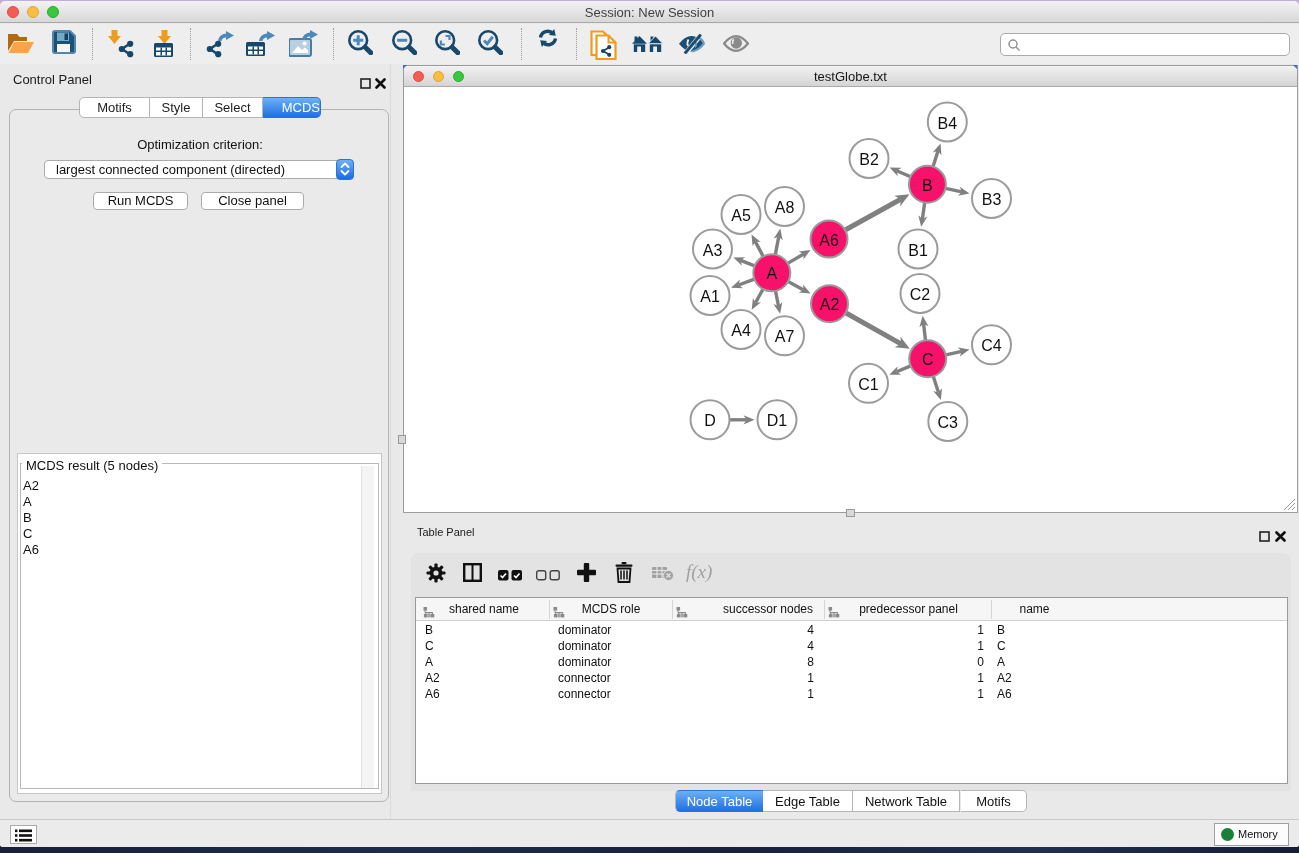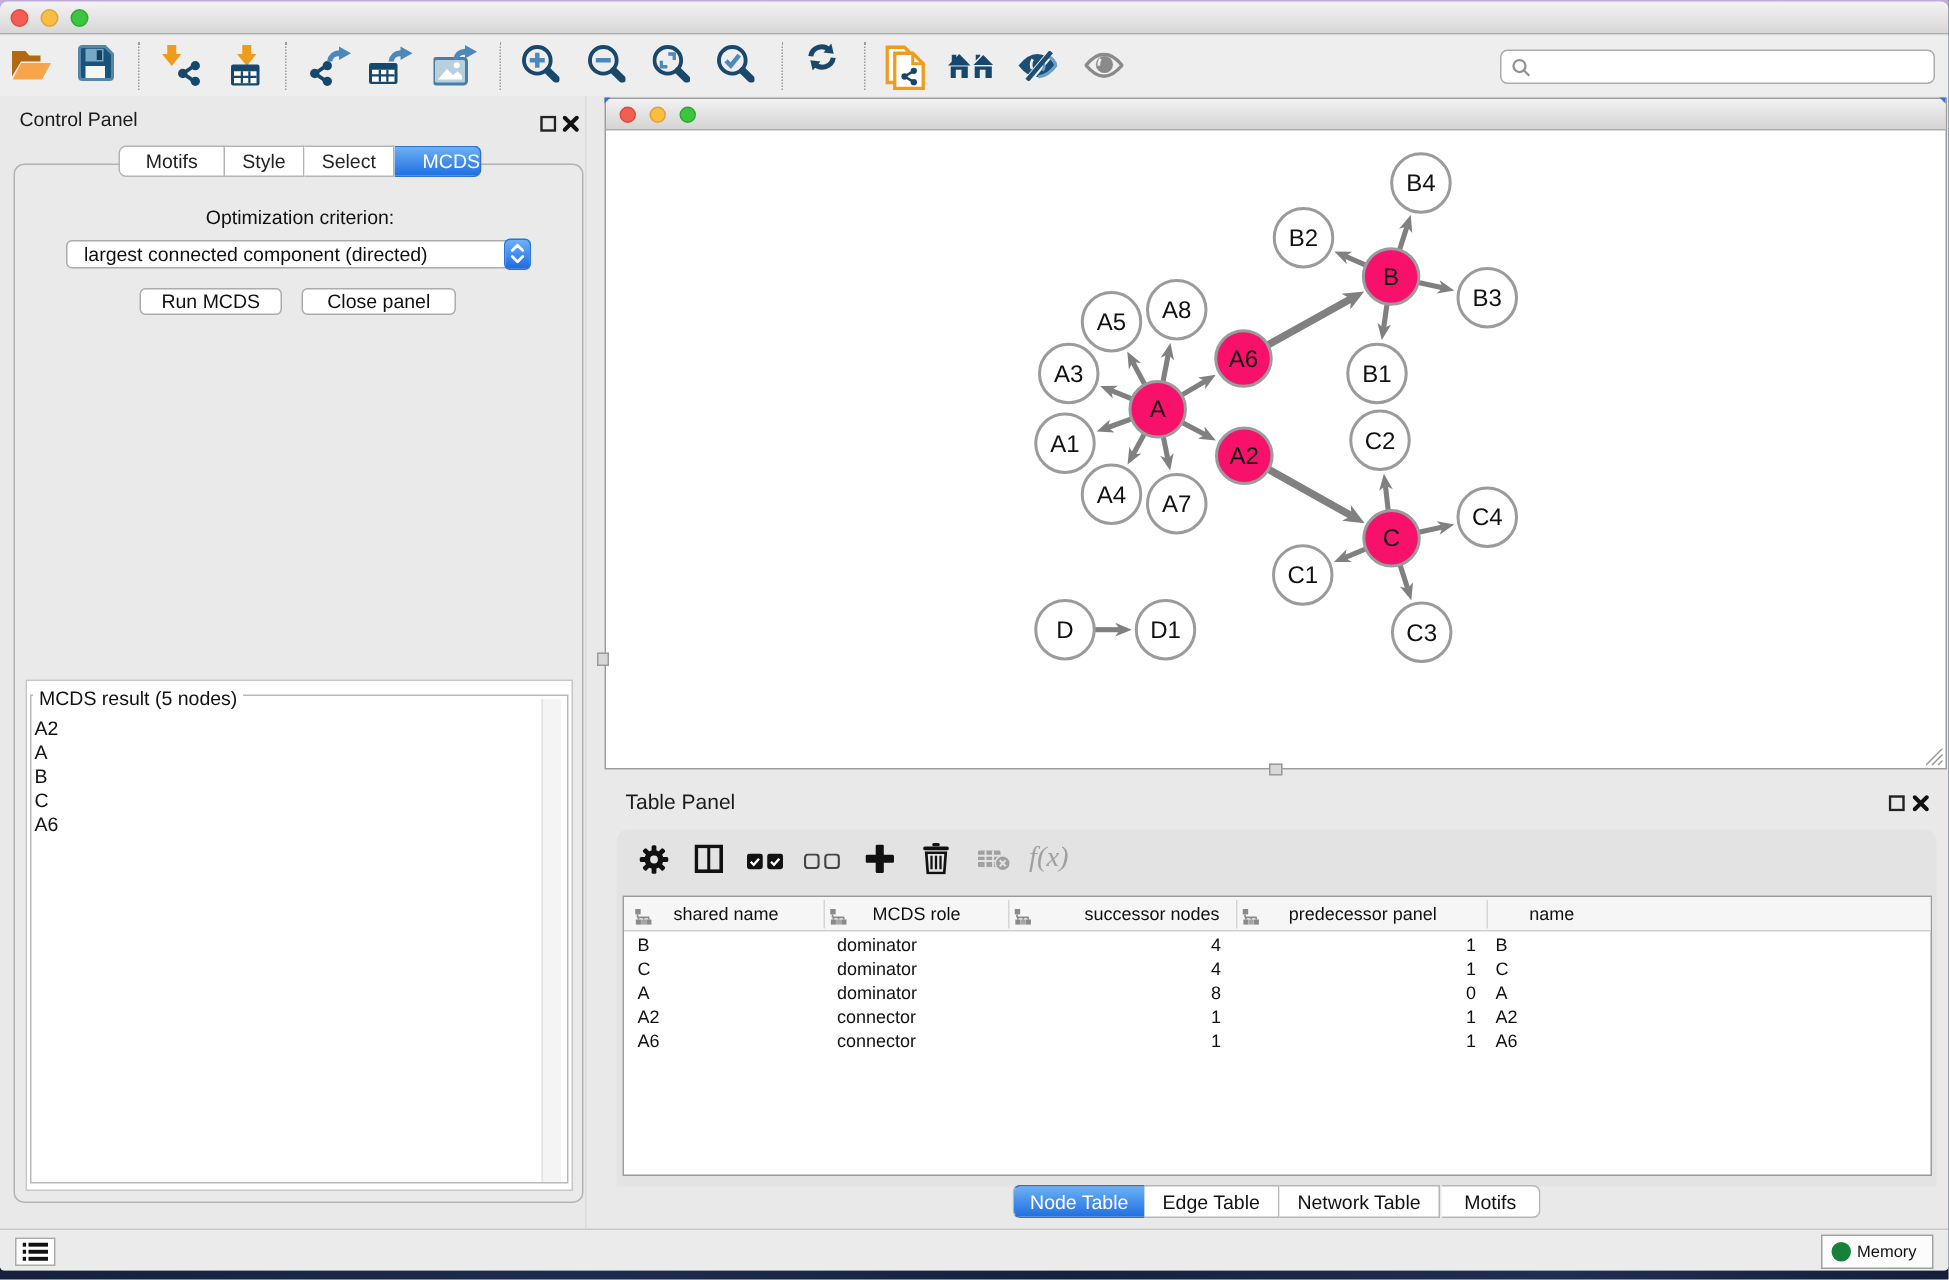--- a/index.html
+++ b/index.html
@@ -25,40 +25,41 @@
 #mcds-fs{left:2px;top:9px;width:359px;height:326px;border:1px solid #b9b9b9;}
 #mcds-legend{left:1px;top:-6px;background:#fff;padding:0 4px;font-size:13px;color:#111;}
 .mli{left:2px;font-size:13px;color:#111;}
 #mcds-scroll{right:4px;top:2px;width:13px;height:322px;background:#f4f4f4;border-left:1px solid #e2e2e2;}
 
 #nf{left:403px;top:64px;width:895px;height:448px;border:1px solid #9c9c9c;background:#fff;}
 #nf-titlebar{left:0;top:0;width:893px;height:21px;background:linear-gradient(#f2f2f2,#d4d4d4);border-bottom:1px solid #ababab;}
 #nf-title{width:893px;text-align:center;top:3px;font-size:13px;color:#151515;}
 .tln{width:11px;height:11px;border-radius:50%;position:absolute;top:5px;}
 
-#tp-title{left:417px;top:525px;font-size:14px;color:#1b1b1b;}
+#tp-title{left:417px;top:525px;font-size:11px;color:#1b1b1b;}
 #tp-box{left:411px;top:552px;width:880px;height:238px;background:#e3e3e3;border-radius:8px 8px 0 0;}
 #tbl{left:415px;top:596px;width:873px;height:187px;background:#fff;border:1px solid #9a9a9a;}
 .th{top:2px;height:19px;font-size:12px;color:#111;text-align:center;line-height:19px;border-left:1px solid #d5d5d5;}
 #thead-line{left:0;top:22px;width:871px;border-top:1px solid #cfcfcf;}
 .td{font-size:12px;color:#111;height:16px;line-height:16px;}
 .btab{top:789px;height:22px;background:#fff;border:1px solid #b6b6b6;border-left:none;font-size:13px;color:#111;text-align:center;line-height:21px;}
 .btabsel{background:linear-gradient(#6cb0f4,#2070e2);color:#fff;border-color:#2d72cf;}
 
 #statusbar{left:0;top:818px;width:1299px;height:28px;background:#ebebeb;border-top:1px solid #c8c8c8;}
 #hambtn{left:10px;top:824px;width:27px;height:19px;background:#fdfdfd;border:1px solid #ababab;}
 #membtn{left:1214px;top:822px;width:75px;height:23px;background:#fcfcfc;border:1px solid #9f9f9f;font-size:11px;color:#111;}
 </style></head>
 <body>
 <div class="abs" id="wallpaper-top"></div>
 <div class="abs" id="win">
 <div class="abs" id="titlebar">
   <div class="tl" style="left:7px;background:#f45d54;border:1px solid #dd4b41;"></div>
   <div class="tl" style="left:27px;background:#f8bd41;border:1px solid #dfa337;"></div>
   <div class="tl" style="left:47px;background:#3bc640;border:1px solid #2fa82f;"></div>
+  <div class="abs" id="title-main">Session: New Session</div>
 </div>
 <div class="abs" id="toolbar">
       <div class="abs" style="left:7px;top:6px;"><svg width="28" height="26" viewBox="0 0 28 26" style="">
           <path d="M1 4 L10 4 L12.5 7 L20 7 L20 11 L7 11 L1 21 Z" fill="#b16a10"></path>
           <path d="M7 12 L27 12 L21 23 L1.5 23 Z" fill="#f6a54b"></path>
         </svg></div>
       <div class="abs" style="left:52px;top:6px;"><svg width="24" height="24" viewBox="0 0 24 24" style="">
           <path d="M1 3 q0-2 2-2 H18 L23 6 V21 q0 2 -2 2 H3 q-2 0 -2-2 Z" fill="#19537a" stroke="#5685a8" stroke-width="2"></path>
           <rect x="5" y="2.5" width="12" height="8.5" fill="#74a9c8"></rect>
           <rect x="12.5" y="3.5" width="3.5" height="6.5" fill="#12405e"></rect>
@@ -235,20 +236,21 @@
         <div class="abs mli" style="top:62px;">C</div>
         <div class="abs mli" style="top:78px;">A6</div>
         <div class="abs" id="mcds-scroll"></div>
       </div>
     </div>
     <div class="abs" id="nf">
       <div class="abs" id="nf-titlebar">
         <div class="tln" style="left:9px;background:#f45d54;border:1px solid #dd4b41;"></div>
         <div class="tln" style="left:29px;background:#f8bd41;border:1px solid #dfa337;"></div>
         <div class="tln" style="left:49px;background:#3bc640;border:1px solid #2fa82f;"></div>
+        <div class="abs" id="nf-title">testGlobe.txt</div>
       </div>
       <div class="abs" style="left:0;top:21px;"><svg id="graph" width="893" height="426" viewBox="0 0 893 426" font-family="Liberation Sans, sans-serif">
           <line x1="350.4" y1="192.2" x2="334.6" y2="198.0" stroke="#808080" stroke-width="3.4"></line>
           <polygon points="327.1,200.7 335.9,192.6 334.6,198.0 339.0,201.3" fill="#808080"></polygon>
           <line x1="350.6" y1="178.9" x2="336.7" y2="173.3" stroke="#808080" stroke-width="3.4"></line>
           <polygon points="329.4,170.4 341.3,170.2 336.7,173.3 337.9,178.7" fill="#808080"></polygon>
           <line x1="359.0" y1="202.1" x2="351.5" y2="215.8" stroke="#808080" stroke-width="3.4"></line>
           <polygon points="347.7,222.7 348.9,210.9 351.5,215.8 357.0,215.3" fill="#808080"></polygon>
           <line x1="359.2" y1="169.4" x2="351.2" y2="154.4" stroke="#808080" stroke-width="3.4"></line>
           <polygon points="347.5,147.4 356.7,155.0 351.2,154.4 348.6,159.3" fill="#808080"></polygon>

